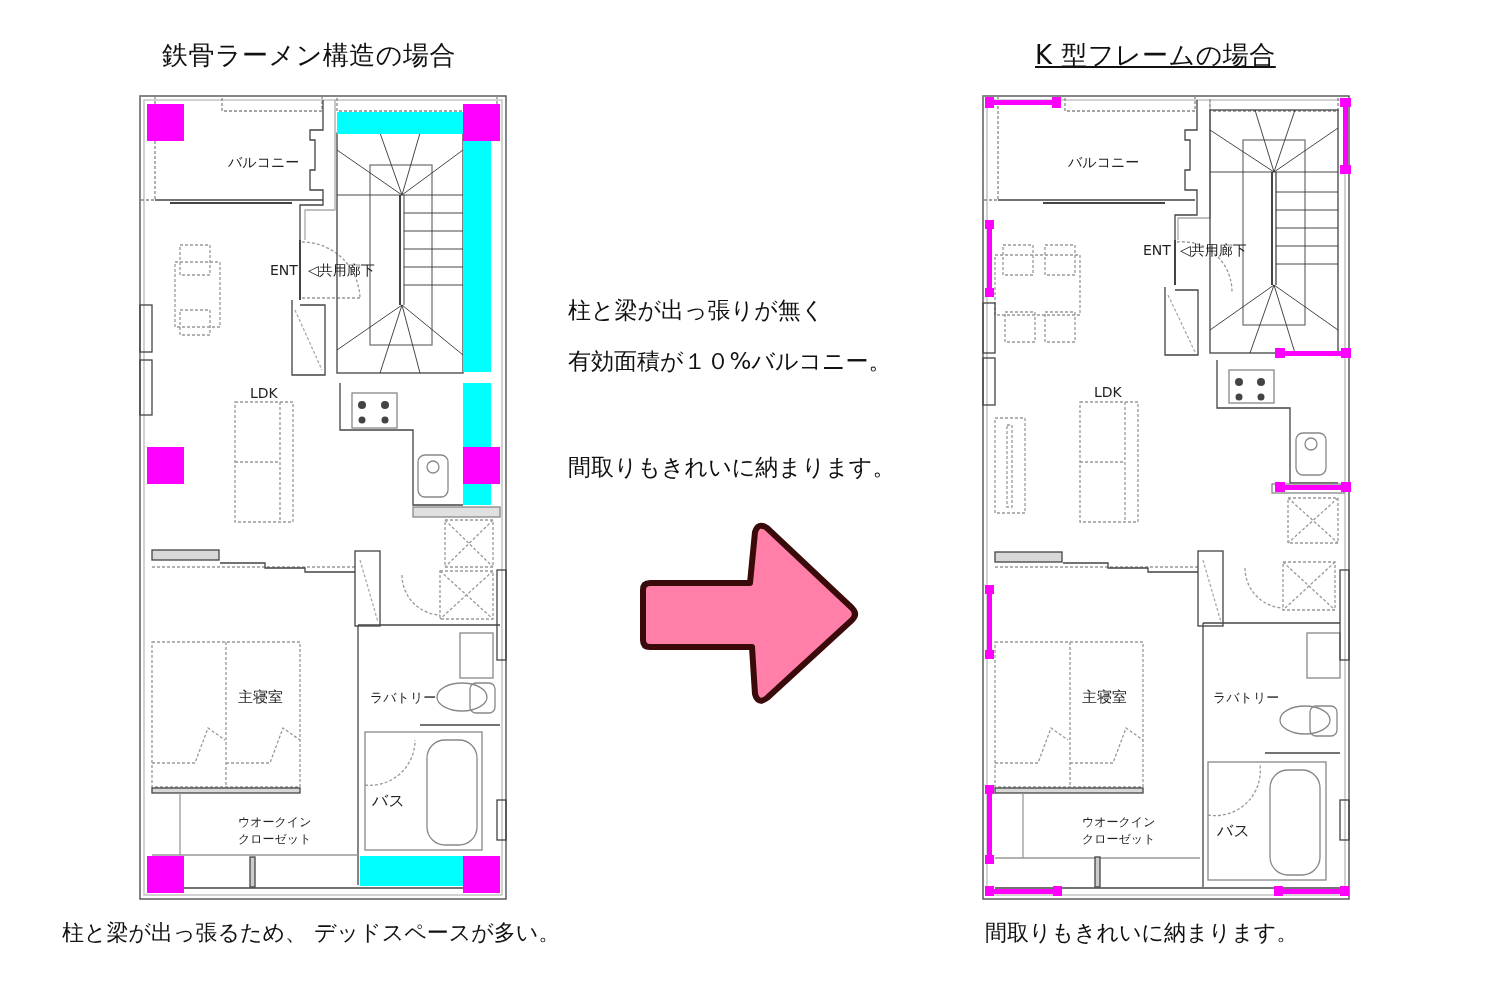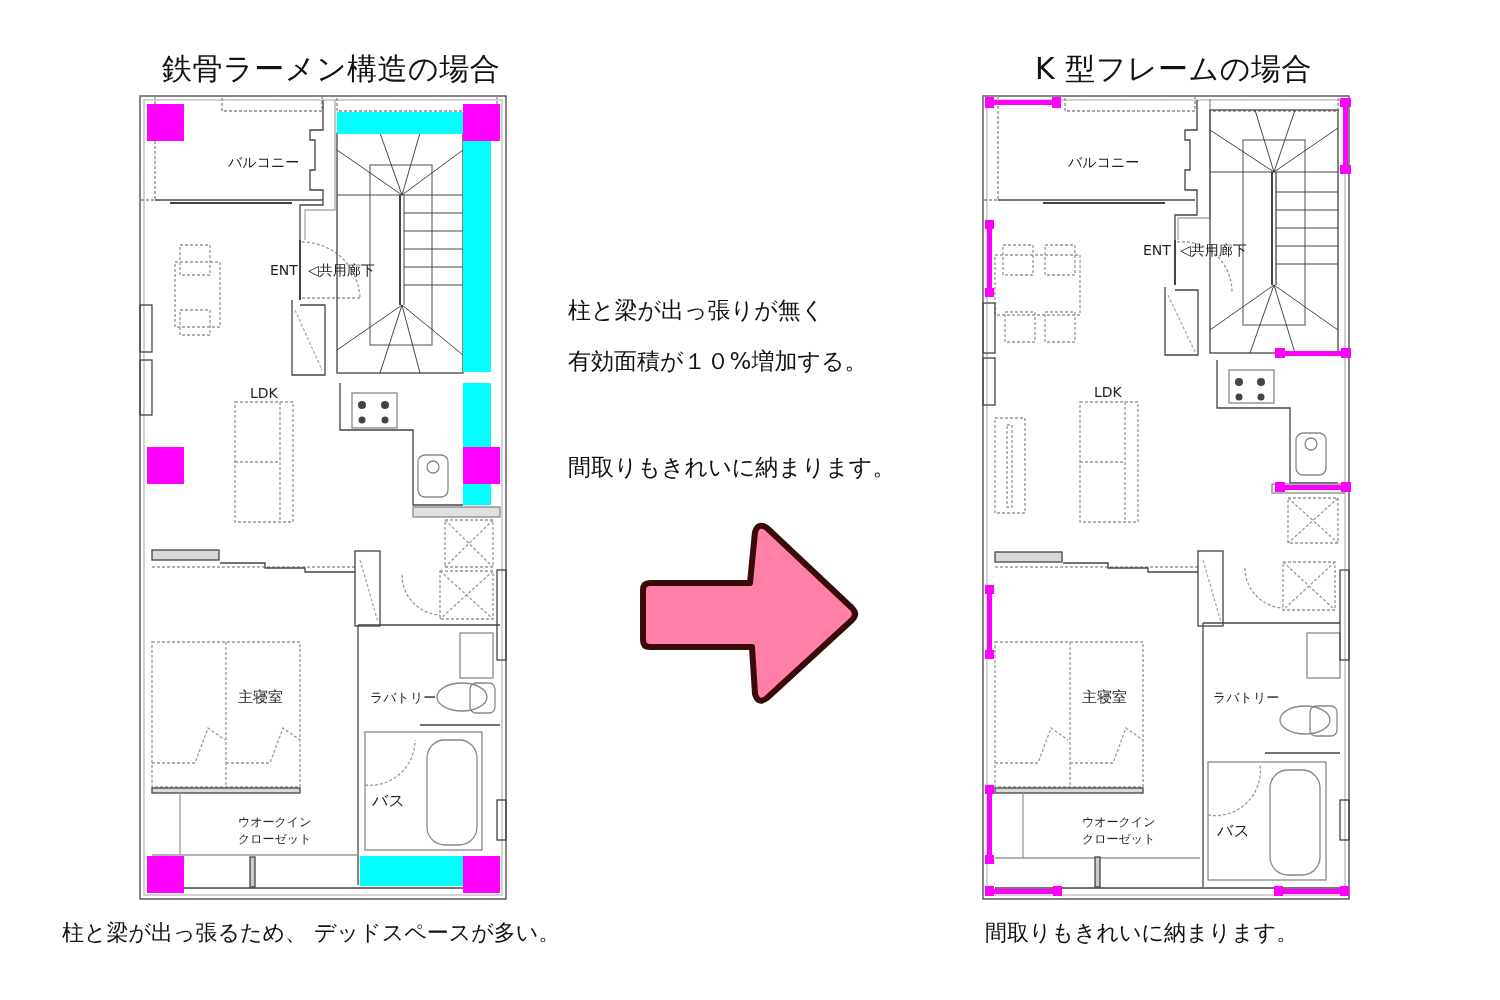--- a/index.html
+++ b/index.html
@@ -1,37 +1,37 @@
 <!DOCTYPE html>
 <html><head>
 <meta charset="utf-8">
 <style>
   html, body { margin:0; padding:0; background:#ffffff; }
   body { width:1500px; height:1000px; position:relative; overflow:hidden; font-family:"DejaVu Sans", sans-serif; color:#111; }
-  .title { position:absolute; top:49px; font-size:30px; letter-spacing:0.5px; }
+  .title { position:absolute; top:38px; font-size:26px; letter-spacing:0.5px; }
   #title-left { left:162px; }
-  #title-right { left:1035px; }
+  #title-right { left:1035px;text-decoration:underline; }
   .caption { position:absolute; top:918px; font-size:22px; }
   #caption-left { left:62px; }
   #caption-right { left:985px; }
   .mid { position:absolute; left:568px; font-size:23px; }
   #mid1 { top:295px; }
   #mid2 { top:346px; }
   #mid3 { top:452px; }
   svg.plan { position:absolute; top:0; left:0; }
   .lbl { font-family:"DejaVu Sans", sans-serif; fill:#222; }
 </style>
 </head>
 <body>
 
 <div id="title-left" class="title">鉄骨ラーメン構造の場合</div>
 <div id="title-right" class="title">K 型フレームの場合</div>
 
 <div id="mid1" class="mid">柱と梁が出っ張りが無く</div>
-<div id="mid2" class="mid">有効面積が１０%増加する。</div>
+<div id="mid2" class="mid">有効面積が１０%バルコニー。</div>
 <div id="mid3" class="mid">間取りもきれいに納まります。</div>
 
 <div id="caption-left" class="caption">柱と梁が出っ張るため、 デッドスペースが多い。</div>
 <div id="caption-right" class="caption">間取りもきれいに納まります。</div>
 
 <svg class="plan" width="1500" height="1000" viewBox="0 0 1500 1000">
 
   <g fill="none" stroke="#444" stroke-width="1.3">
 
     <rect x="140" y="96" width="366" height="803"></rect>

